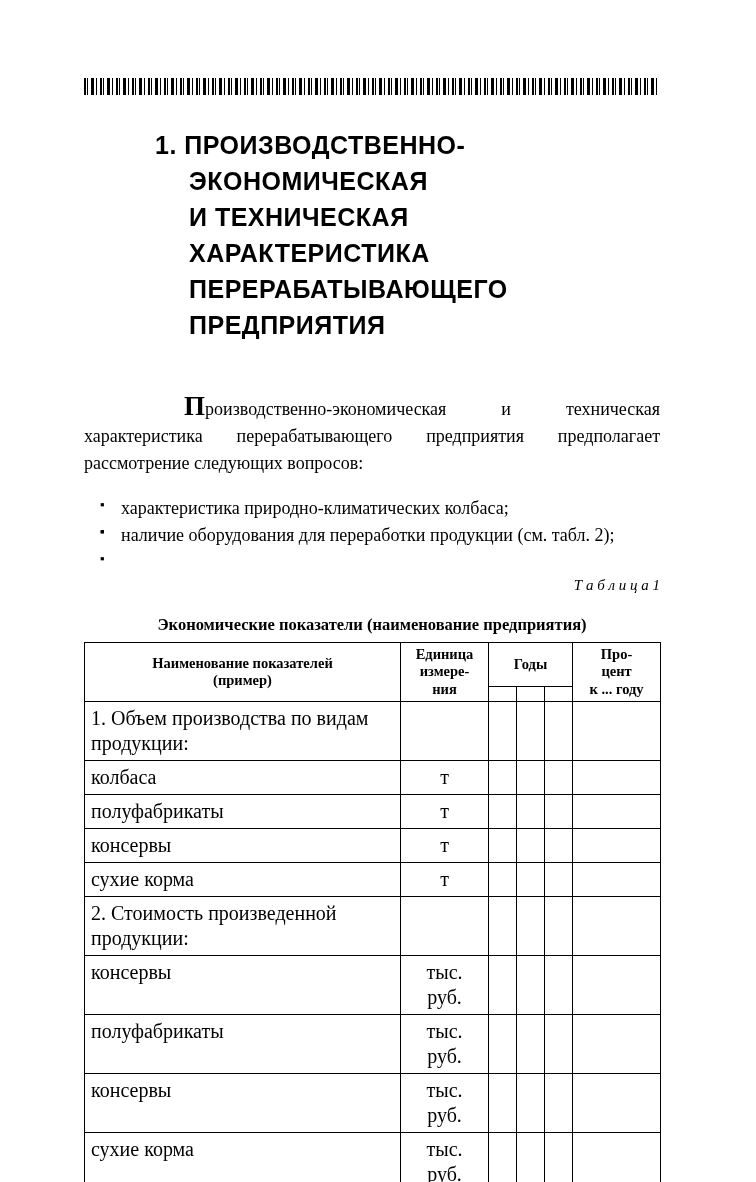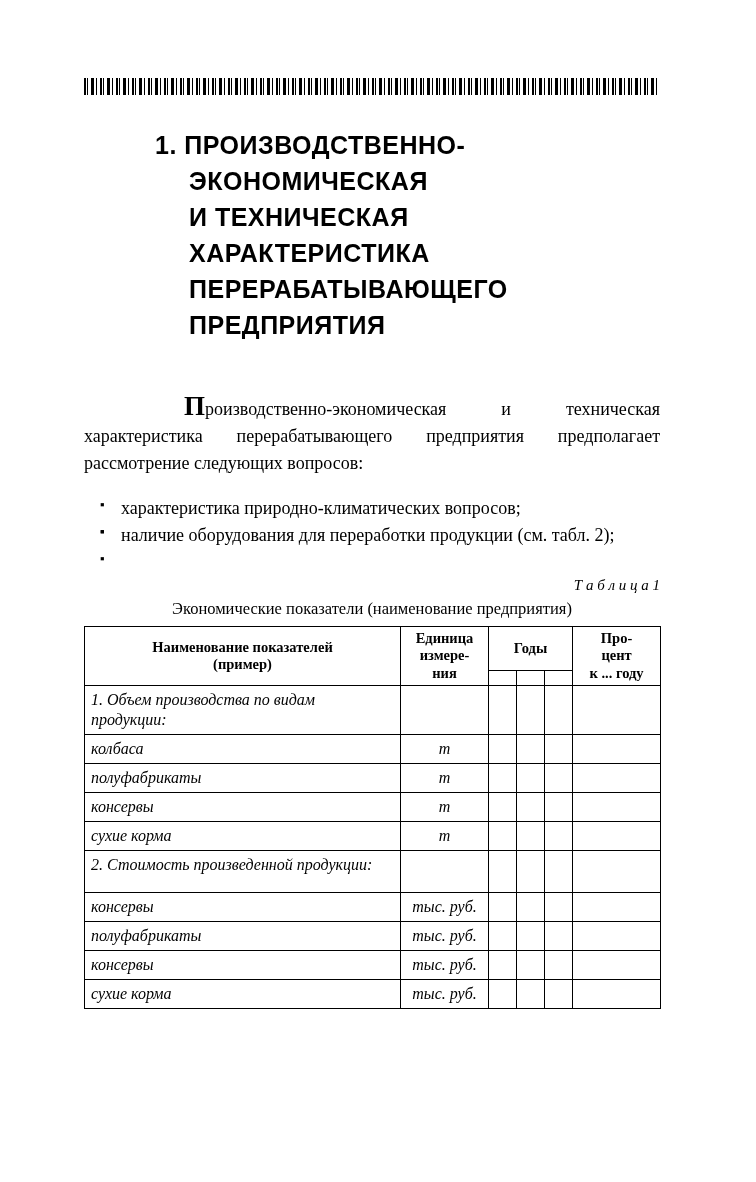--- a/index.html
+++ b/index.html
@@ -75,23 +75,23 @@
     top: 0;
     font-size: 13px;
   }
   .table-caption {
     margin-top: 28px;
     text-align: right;
     font-style: italic;
     font-size: 15px;
   }
   .table-title {
-    margin-top: 5px;
+    margin-top: 21px;
     text-align: center;
-    font-weight: normal;
+    font-weight: bold;
     font-size: 16.5px;
   }
   table.econ-table {
     margin-top: 7px;
     width: 576px;
     border-collapse: collapse;
     table-layout: fixed;
   }
   table.econ-table th,
   table.econ-table td {
@@ -102,24 +102,23 @@
   table.econ-table th {
     font-size: 14.5px;
     font-weight: bold;
     text-align: center;
     vertical-align: middle;
     white-space: pre-line;
     line-height: 1.2;
     padding: 3px 2px;
   }
   table.econ-table td {
-    font-size: 16px;
+    font-size: 20px;
     padding: 4px 6px;
     line-height: 1.25;
-    font-style: italic;
   }
   td.cell-name { text-align: left; }
   td.cell-name.indent { }
   td.cell-unit { text-align: center; }
   tr.years-subrow th { height: 15px; padding: 0; }
   tr.item-row td { height: 29px; }
   tr.section-row td { height: 42px; }
 </style>
 </head>
 <body>
@@ -133,21 +132,21 @@
 И ТЕХНИЧЕСКАЯ
 ХАРАКТЕРИСТИКА
 ПЕРЕРАБАТЫВАЮЩЕГО
 ПРЕДПРИЯТИЯ</h1>
 
   <p class="lead-paragraph"><span class="dropcap">П</span><span>роизводственно-экономическая и техническая характеристика перерабатывающего предприятия предполагает рассмотрение следующих вопросов:</span></p>
 
   <ul class="bullet-list">
     <li>
       <span class="marker">▪</span>
-      <span>характеристика природно-климатических вопросов;</span>
+      <span>характеристика природно-климатических колбаса;</span>
     </li>
     <li>
       <span class="marker">▪</span>
     </li>
     <li>
       <span class="marker">▪</span>
       <span>наличие оборудования для переработки продукции (см. табл. 2);</span>
     </li>
     <li>
       <span class="marker">▪</span>

